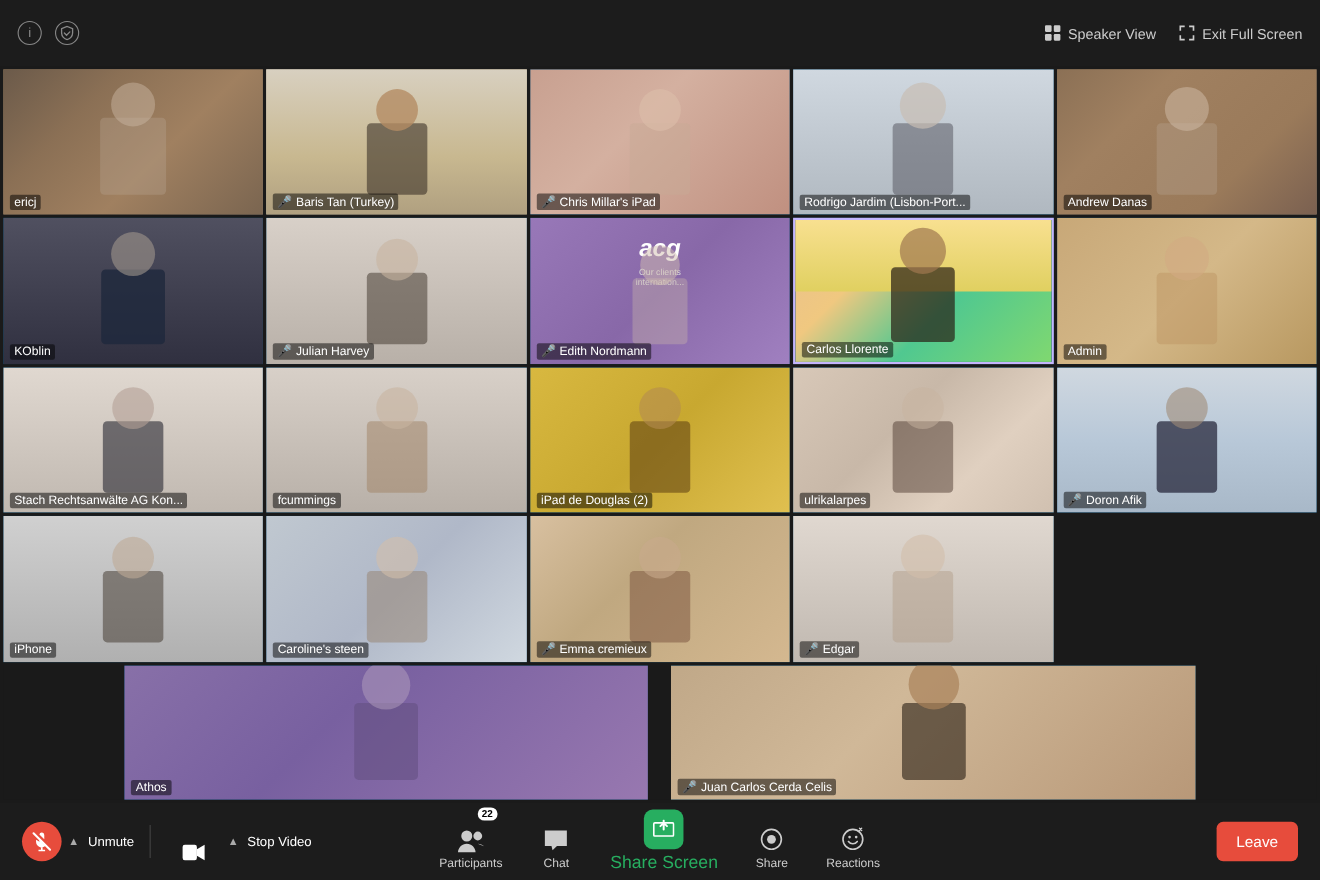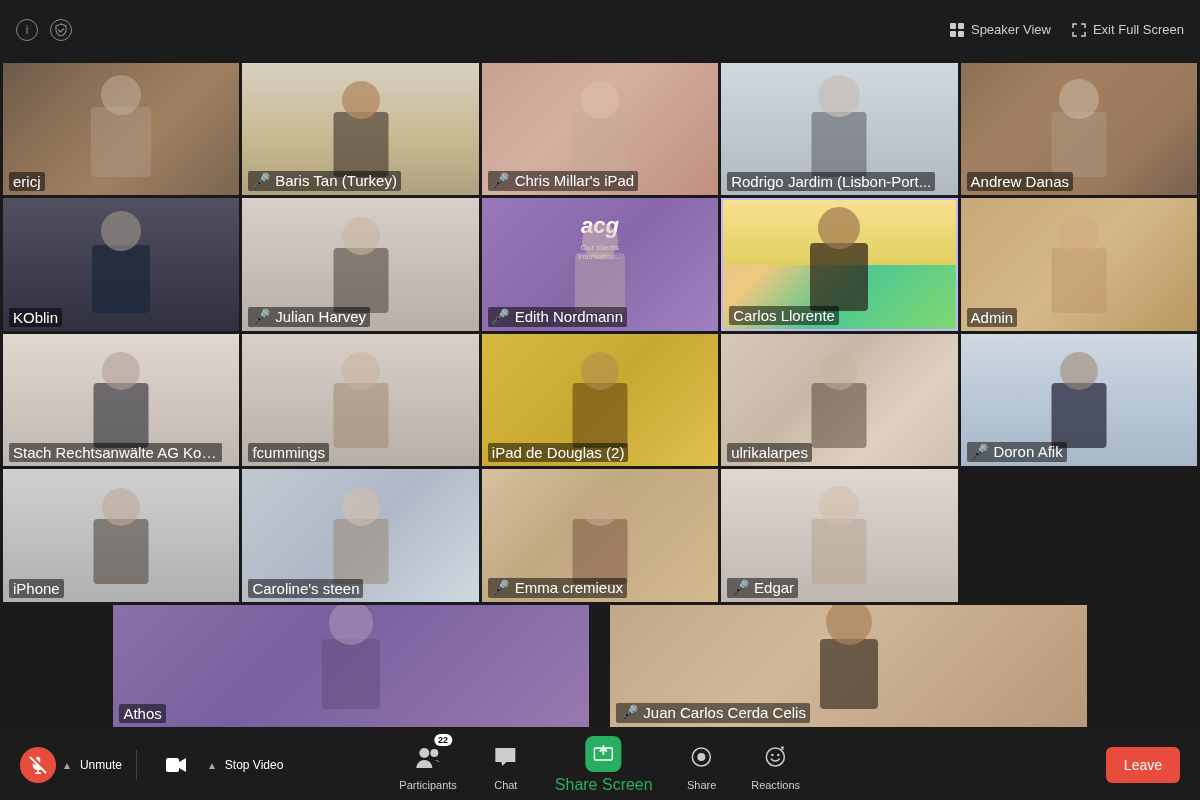--- a/index.html
+++ b/index.html
@@ -37,21 +37,21 @@
       color: #888;
       font-size: 12px;
     }
     #top-bar-right {
       display: flex;
       gap: 20px;
       align-items: center;
     }
     .view-btn {
       display: flex;
-      align-items: flex-start;
+      align-items: center;
       gap: 6px;
       color: #ccc;
       font-size: 13px;
       cursor: pointer;
     }
     .view-btn svg { width: 16px; height: 16px; }
 
     
     #video-grid {
       position: absolute;
@@ -75,21 +75,21 @@
 
     .video-cell.active-speaker {
       border: 2px solid #c4b5fd;
     }
 
     .participant-name {
       position: absolute;
       bottom: 4px;
       left: 6px;
       color: #fff;
-      font-size: 15px;
+      font-size: 11px;
       background: rgba(0,0,0,0.5);
       padding: 1px 4px;
       border-radius: 2px;
       white-space: nowrap;
       overflow: hidden;
       text-overflow: ellipsis;
       max-width: 90%;
     }
 
     
@@ -131,21 +131,21 @@
       display: flex;
       flex-direction: column;
       align-items: center;
       gap: 4px;
       cursor: pointer;
       color: #fff;
       min-width: 50px;
     }
     .control-btn .btn-icon {
       width: 36px; height: 36px;
-      display: flex; align-items: center; justify-content: center;
+      display: flex; align-items: flex-end; justify-content: center;
       font-size: 20px;
     }
     .control-btn .btn-label {
       font-size: 11px;
       color: #ccc;
     }
 
     .unmute-btn {
       display: flex;
       align-items: center;

